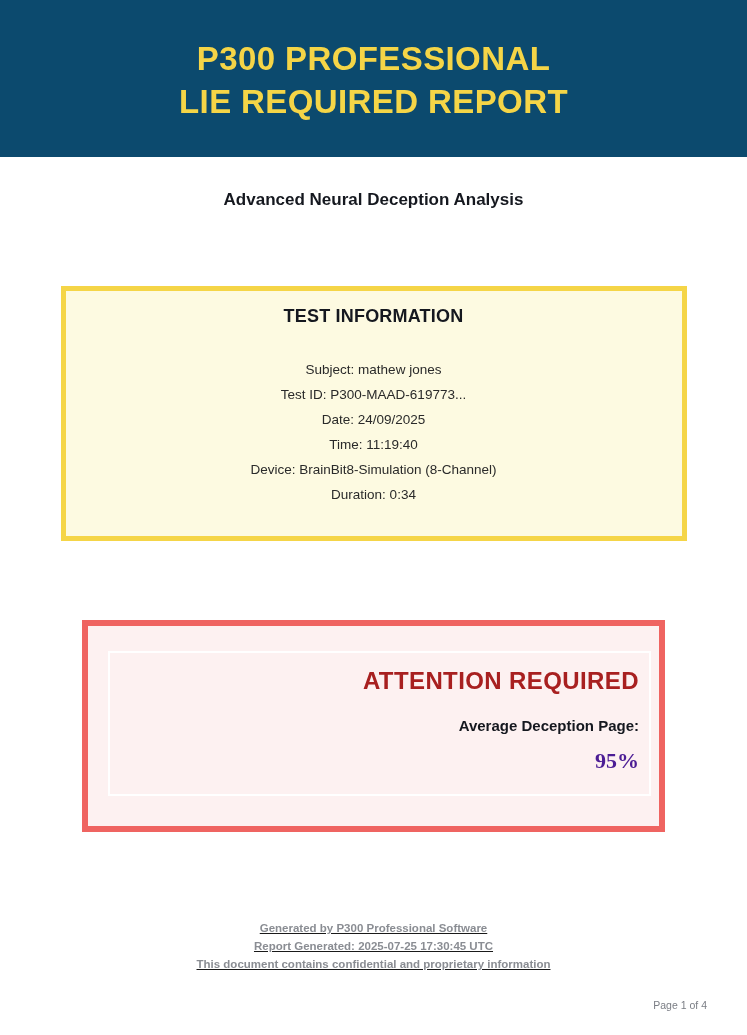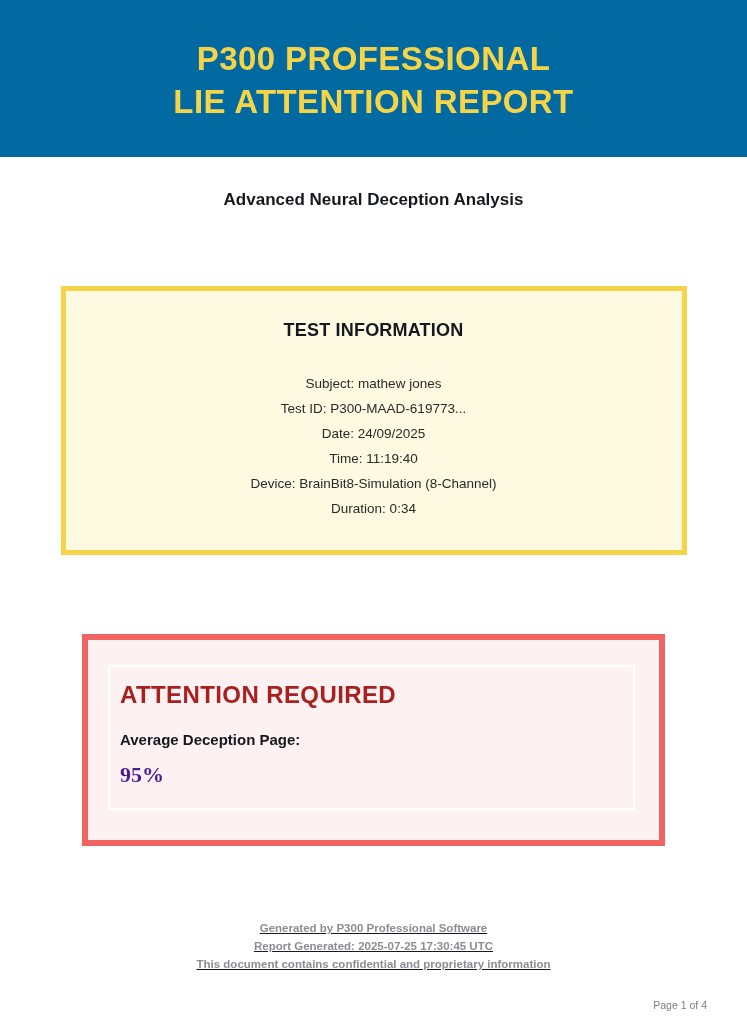--- a/index.html
+++ b/index.html
@@ -19,21 +19,21 @@
   .page {
     width: 747px;
     height: 1035px;
     position: relative;
     display: flex;
     flex-direction: column;
   }
 
   
   .header-band {
-    background: #0369a1;
+    background: #0c4a6e;
     width: 100%;
     height: 157px;
     box-sizing: border-box;
     display: flex;
     flex-direction: column;
     align-items: center;
     justify-content: center;
     padding-top: 4px;
   }
   .header-title {
@@ -55,21 +55,21 @@
     margin-top: 33px;
   }
 
   
   .info-box {
     margin: 76px auto 0 auto;
     width: 626px;
     box-sizing: border-box;
     border: 5px solid #f5d547;
     background: #fdfae1;
-    padding: 29px 20px 29px 20px;
+    padding: 15px 20px 29px 20px;
     text-align: center;
   }
   .info-box-title {
     font-size: 18px;
     font-weight: bold;
     color: #15181f;
     margin-bottom: 30px;
     letter-spacing: 0.2px;
   }
   .info-line {
@@ -78,22 +78,22 @@
     line-height: 25px;
   }
 
   
   .alert-box {
     margin: 79px auto 0 auto;
     width: 583px;
     box-sizing: border-box;
     border: 6px solid #ef6461;
     background: #fdf1f1;
-    padding: 25px 24px 30px 20px;
-    text-align: left;
+    padding: 25px 8px 30px 20px;
+    text-align: right;
   }
   .alert-inner {
     border: 2px solid #ffffff;
     padding: 14px 10px 20px 10px;
   }
   .alert-title {
     font-size: 24px;
     font-weight: bold;
     color: #a82020;
     letter-spacing: 0.4px;
@@ -136,21 +136,21 @@
     margin-top: 21px;
   }
 </style>
 </head>
 <body>
 
 <div class="page">
 
   <div class="header-band">
     <div class="header-title">P300 PROFESSIONAL</div>
-    <div class="header-title">LIE ATTENTION REPORT</div>
+    <div class="header-title">LIE REQUIRED REPORT</div>
   </div>
 
   <div class="subtitle">Advanced Neural Deception Analysis</div>
 
   <div class="info-box">
     <div class="info-box-title">TEST INFORMATION</div>
     <div class="info-line">Subject: mathew jones</div>
     <div class="info-line">Test ID: P300-MAAD-619773...</div>
     <div class="info-line">Date: 24/09/2025</div>
     <div class="info-line">Time: 11:19:40</div>

